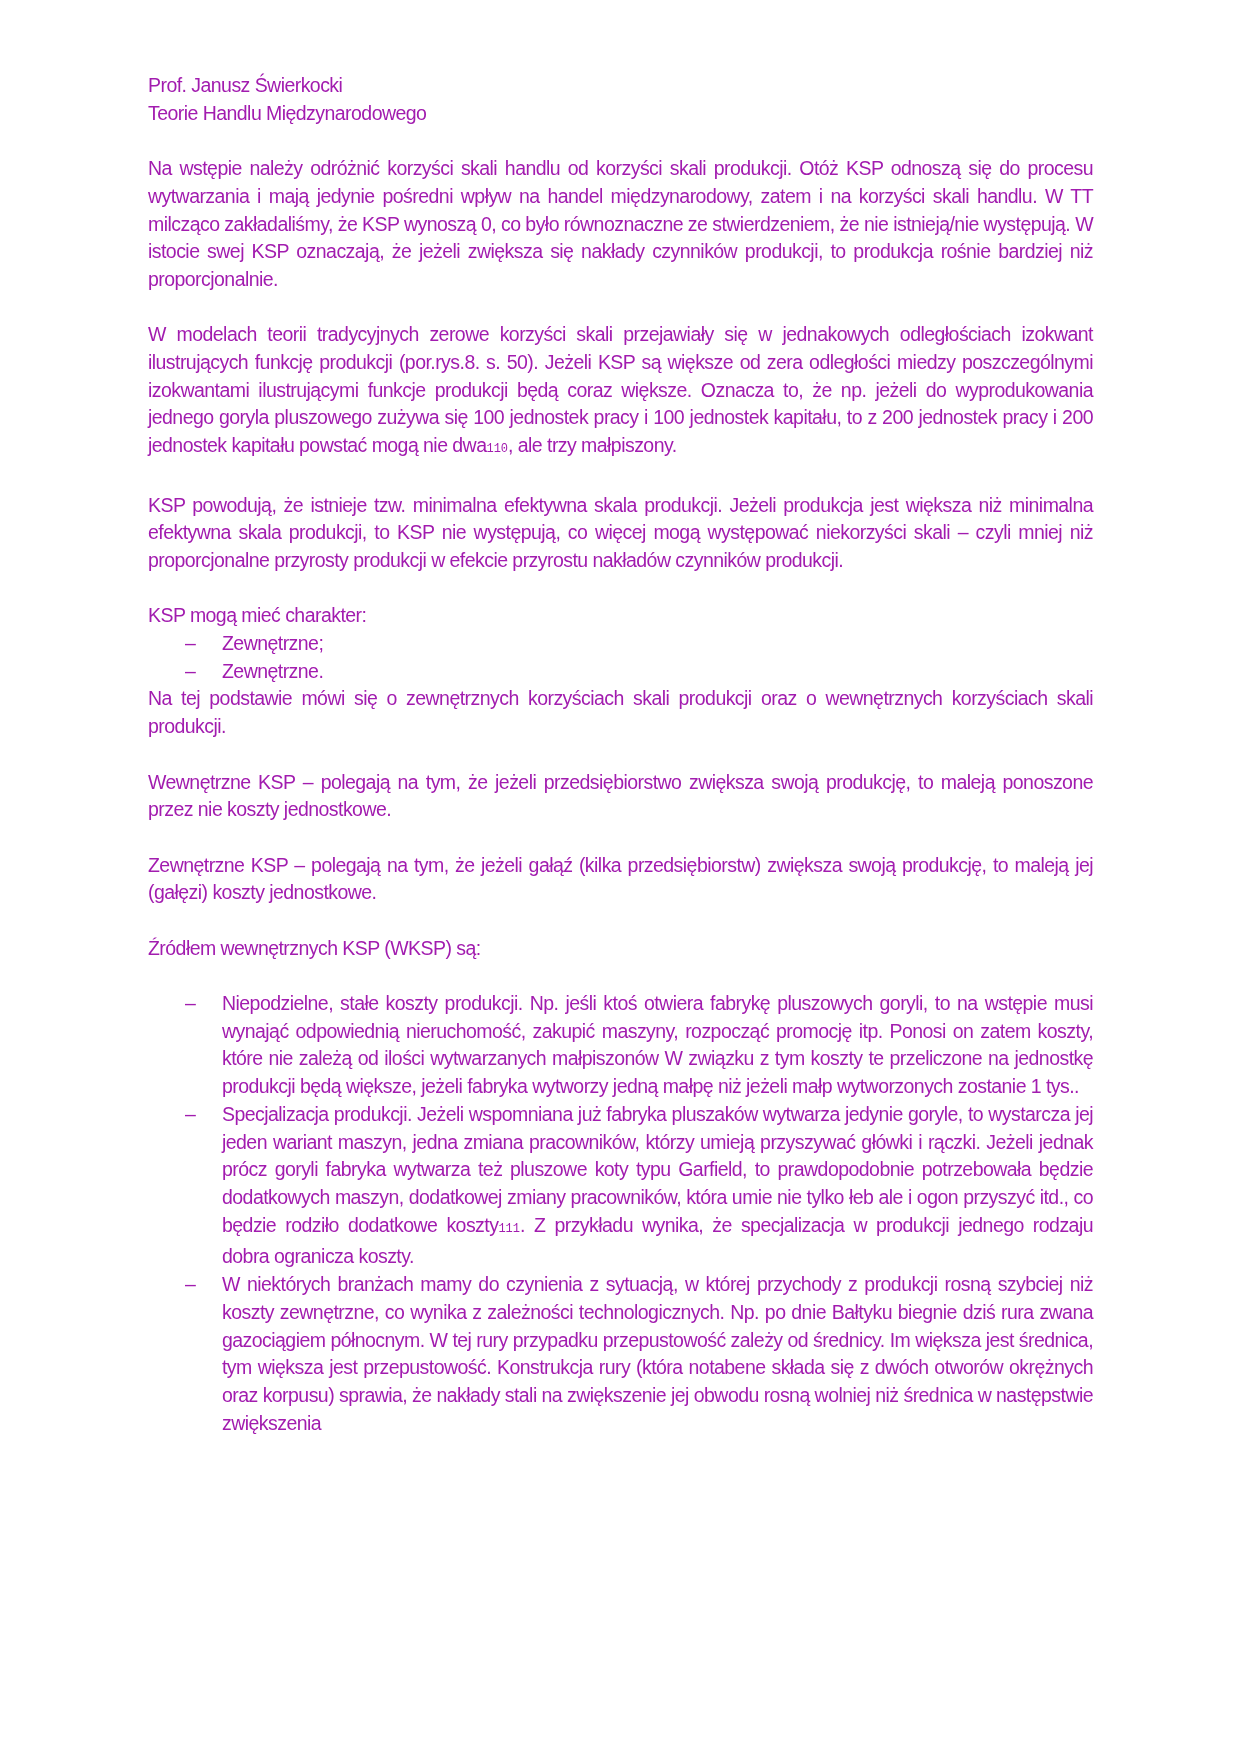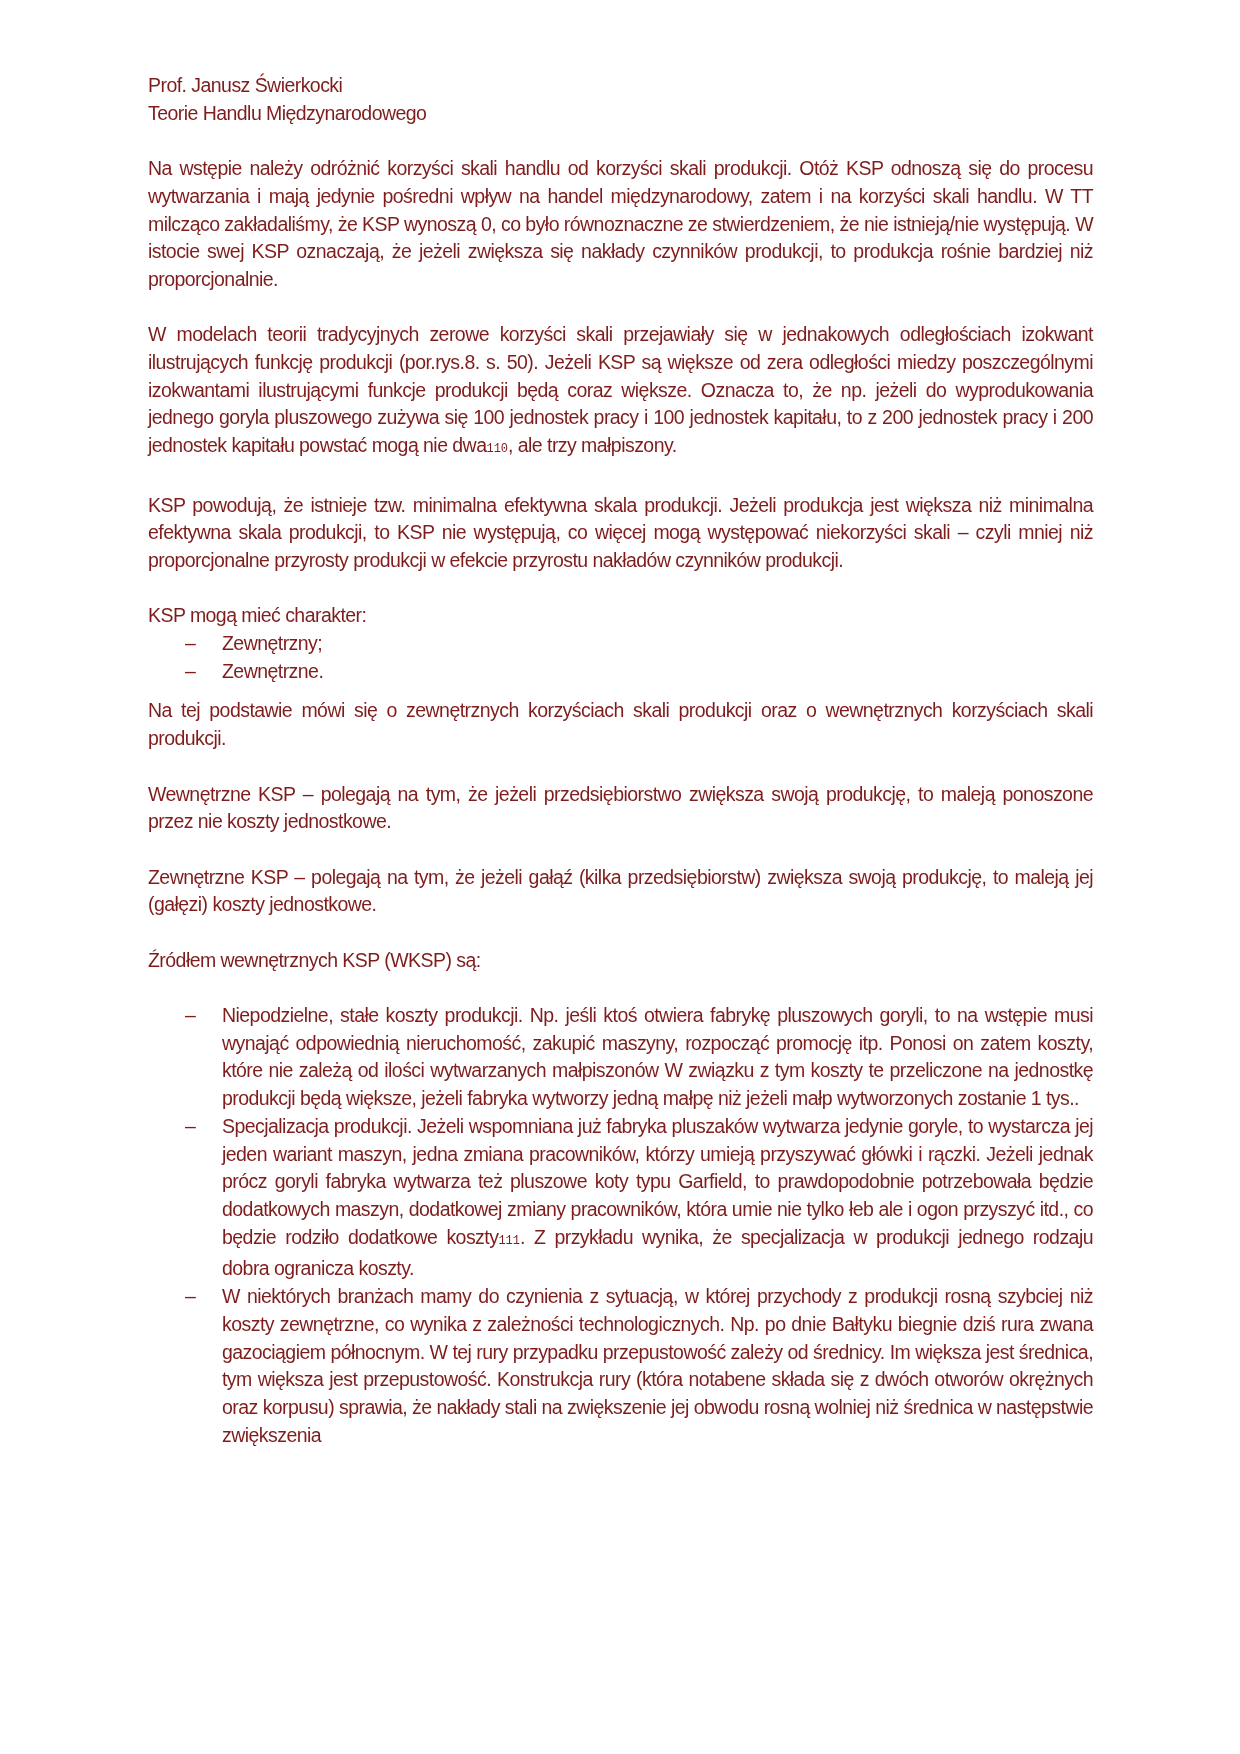--- a/index.html
+++ b/index.html
@@ -1,25 +1,25 @@
 <!DOCTYPE html>
 <html><head>
   <meta charset="utf-8">
   <style>
     html, body { margin: 0; padding: 0; background: #ffffff; }
     body { width: 1240px; height: 1754px; position: relative; overflow: hidden; }
     .page {
       position: absolute; left: 148px; top: 72px; width: 945px;
       font-family: "Liberation Sans", "DejaVu Sans", sans-serif;
-      font-size: 19.5px; line-height: 27.7px; color: #7f1d1d;
+      font-size: 19.5px; line-height: 27.7px; color: #a21caf;
       letter-spacing: -0.55px;
     }
     .header p { margin: 0; text-align: left; }
     .para { margin: 27.7px 0 0 0; text-align: justify; }
-    .para.tight { margin-top: 12px; }
+    .para.tight { margin-top: 0; }
     .dash-list { list-style: none; margin: 0; padding: 0; }
     .dash-list li { position: relative; padding-left: 74px; text-align: justify; }
     .dash-list li .dash {
       position: absolute; left: 37px; top: 0; width: 20px;
     }
     .sources { margin-top: 27.7px; }
     .fn { font-size: 12px; letter-spacing: 0; font-family: Liberation Mono, monospace; }
   </style>
 </head>
 <body>
@@ -31,21 +31,21 @@
   </div>
 
   <p class="para">Na wstępie należy odróżnić korzyści skali handlu od korzyści skali produkcji. Otóż KSP odnoszą się do procesu wytwarzania i mają jedynie pośredni wpływ na handel międzynarodowy, zatem i na korzyści skali handlu. W TT milcząco zakładaliśmy, że KSP wynoszą 0, co było równoznaczne ze stwierdzeniem, że nie istnieją/nie występują. W istocie swej KSP oznaczają, że jeżeli zwiększa się nakłady czynników produkcji, to produkcja rośnie bardziej niż proporcjonalnie.</p>
 
   <p class="para"><span>W modelach teorii tradycyjnych zerowe korzyści skali przejawiały się w jednakowych odległościach izokwant ilustrujących funkcję produkcji (por.rys.8. s. 50). Jeżeli KSP są większe od zera odległości miedzy poszczególnymi izokwantami ilustrującymi funkcje produkcji będą coraz większe. Oznacza to, że np. jeżeli do wyprodukowania jednego goryla pluszowego zużywa się 100 jednostek pracy i 100 jednostek kapitału, to z 200 jednostek pracy i 200 jednostek kapitału powstać mogą nie dwa</span><span class="fn">110</span><span>, ale trzy małpiszony.</span></p>
 
   <p class="para">KSP powodują, że istnieje tzw. minimalna efektywna skala produkcji. Jeżeli produkcja jest większa niż minimalna efektywna skala produkcji, to KSP nie występują, co więcej mogą występować niekorzyści skali – czyli mniej niż proporcjonalne przyrosty produkcji w efekcie przyrostu nakładów czynników produkcji.</p>
 
   <p class="para">KSP mogą mieć charakter:</p>
   <ul class="dash-list">
-    <li><span class="dash">–</span><span>Zewnętrzny;</span></li>
+    <li><span class="dash">–</span><span>Zewnętrzne;</span></li>
     <li><span class="dash">–</span><span>Zewnętrzne.</span></li>
   </ul>
   <p class="para tight">Na tej podstawie mówi się o zewnętrznych korzyściach skali produkcji oraz o wewnętrznych korzyściach skali produkcji.</p>
 
   <p class="para">Wewnętrzne KSP – polegają na tym, że jeżeli przedsiębiorstwo zwiększa swoją produkcję, to maleją ponoszone przez nie koszty jednostkowe.</p>
 
   <p class="para">Zewnętrzne KSP – polegają na tym, że jeżeli gałąź (kilka przedsiębiorstw) zwiększa swoją produkcję, to maleją jej (gałęzi) koszty jednostkowe.</p>
 
   <p class="para">Źródłem wewnętrznych KSP (WKSP) są:</p>
 

